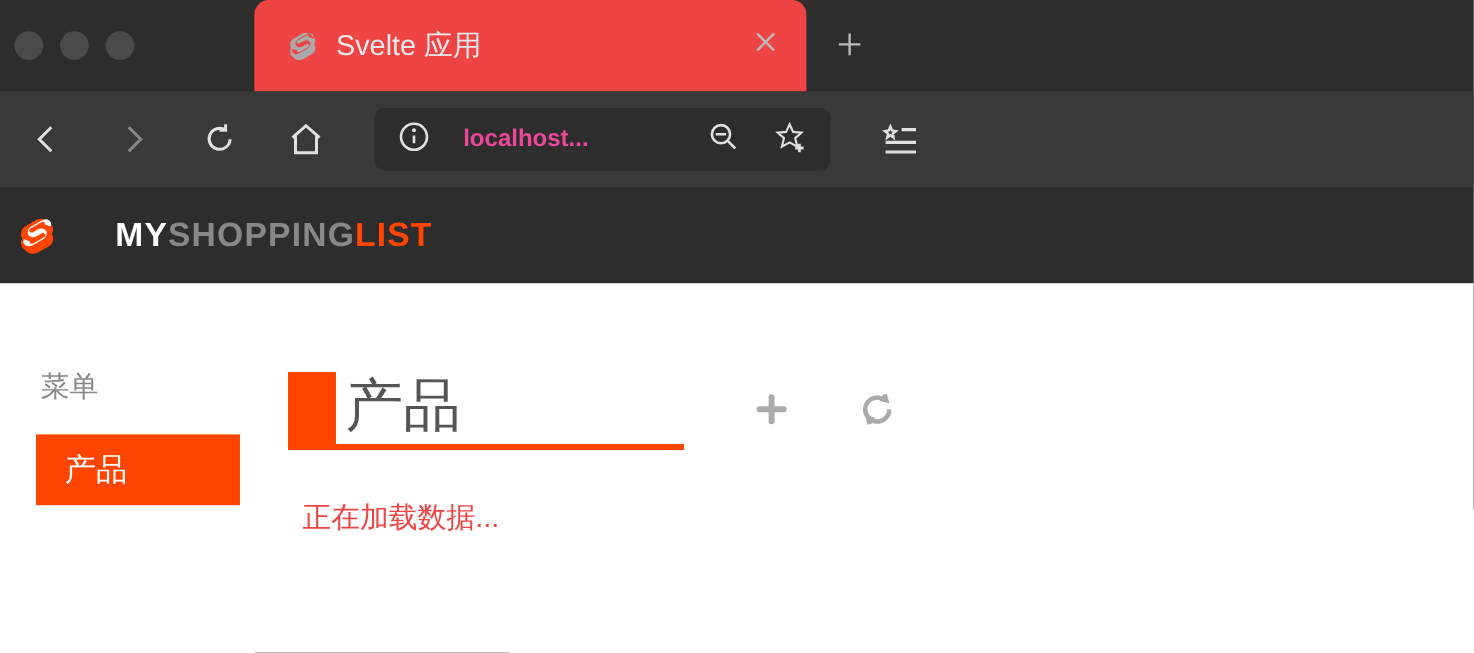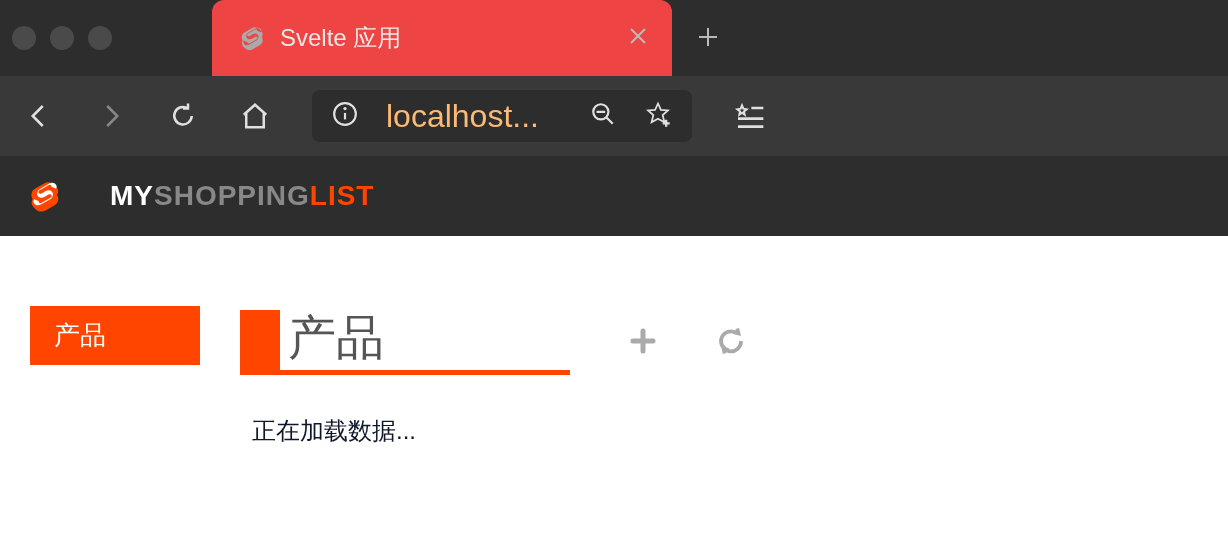--- a/index.html
+++ b/index.html
@@ -100,32 +100,33 @@
       align-items: center;
       background: #2d2d2d;
       border-radius: 8px;
       padding: 0 20px;
       height: 52px;
       gap: 28px;
       min-width: 380px;
     }
     
     .address-text {
-      color: #fdba74;
-      font-size: 32px;
+      color: #ec4899;
+      font-size: 20px;
       flex: 1;
+      font-weight: bold;
     }
     
     
     .app-header {
       background: #2d2d2d;
       height: 80px;
       display: flex;
       align-items: center;
-      padding: 0 24px;
+      padding: 0 10px;
       gap: 50px;
     }
     
     .app-logo-icon {
       width: 36px;
       height: 36px;
     }
     
     .app-logo-text {
       font-size: 28px;
@@ -208,21 +209,21 @@
     }
     
     .action-icon {
       color: #aaa;
       cursor: pointer;
       display: flex;
       align-items: center;
     }
     
     .loading-text {
-      color: #0f172a;
+      color: #ef4444;
       font-size: 24px;
       margin-top: 40px;
       padding-left: 12px;
     }
   </style>
 </head>
 <body>
 
 <div class="browser-chrome">
   <div class="tab-bar">
@@ -310,20 +311,21 @@
       <path fill="#fff" d="M42 75c-5 2-11 0-14-5-2-3-2-6-1-9l1-2 2 1c3 2 7 3 10 4l1 0 0 1c0 1 0 2 1 3 1 2 3 2 5 2l2-1 26-15c1-1 2-2 2-3 0-1 0-3-1-4-2-2-4-2-6-2l-2 1-10 6c-2 1-4 2-6 2-5 2-11 0-14-5-2-3-2-6-1-9 1-4 3-7 6-9l26-15c2-1 4-2 6-2 5-2 11 0 14 5 2 3 2 6 1 9l-1 2-2-1c-3-2-7-3-10-4l-1 0 0-1c0-1 0-2-1-3-1-2-3-2-5-2l-2 1-26 15c-1 1-2 2-2 3 0 1 0 3 1 4 2 2 4 2 6 2l2-1 10-6c2-1 4-2 6-2 5-2 11 0 14 5 2 3 2 6 1 9-1 4-3 7-6 9l-26 15c-2 1-4 2-6 2z"></path>
     </svg>
   </span>
   <span class="app-logo-text">
     <span class="logo-my">MY</span><span class="logo-shopping">SHOPPING</span><span class="logo-list">LIST</span>
   </span>
 </div>
 
 <div class="app-body">
   <div class="sidebar">
+    <div class="sidebar-header">菜单</div>
     <div class="sidebar-item active">
       <span>产品</span>
     </div>
   </div>
 
   <div class="main-content">
     <div class="content-header">
       <div class="page-title-wrap">
         <div class="title-block"></div>
         <h1 class="page-title">产品</h1>

